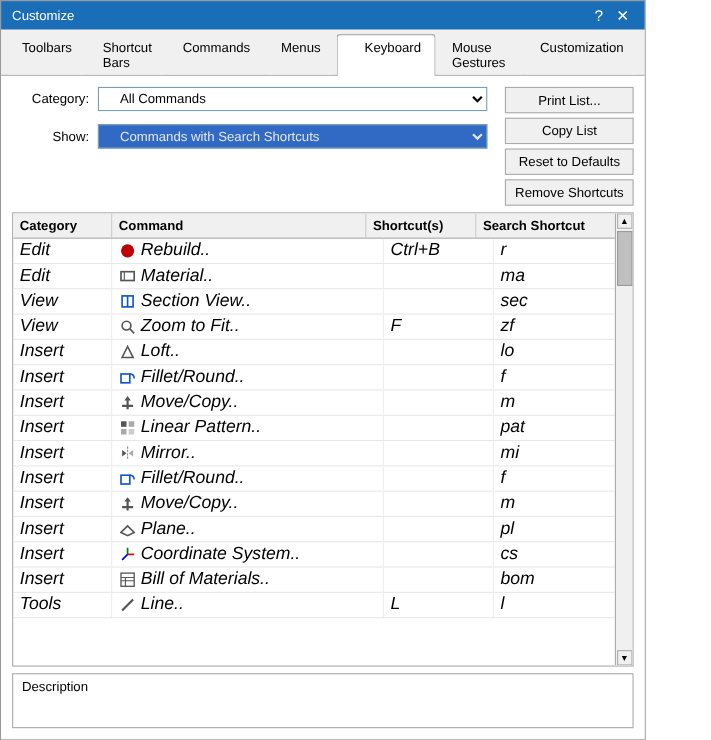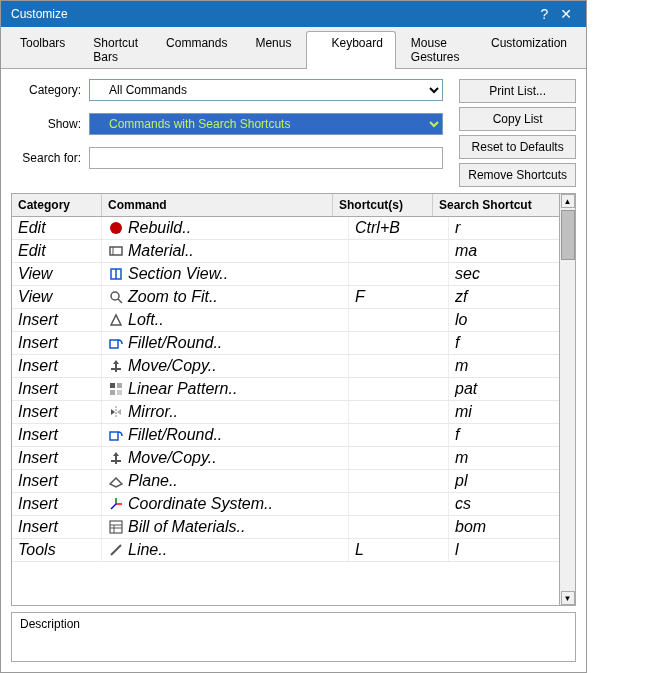--- a/index.html
+++ b/index.html
@@ -86,21 +86,21 @@
     .form-select {
       flex: 1;
       height: 22px;
       font-size: 12px;
       border: 1px solid #7a9eb5;
       background: #fff;
       padding: 0 15px;
     }
     .form-select.highlighted {
       background: #316ac5;
-      color: #bef264;
+      color: #e5e5e5;
     }
     .form-input {
       flex: 1;
       height: 22px;
       font-size: 12px;
       border: 1px solid #aaa;
       padding: 0 4px;
     }
     .buttons-right {
       display: flex;
@@ -243,24 +243,20 @@
           <select class="form-select">
             <option>All Commands</option>
           </select>
         </div>
         <div class="form-row">
           <label class="form-label">Show:</label>
           <select class="form-select highlighted">
             <option>Commands with Search Shortcuts</option>
           </select>
         </div>
-        <div class="form-row">
-          <label class="form-label">Search for:</label>
-          <input class="form-input" type="text" style="">
-        </div>
       </div>
       <div class="buttons-right">
         <button class="btn">Print List...</button>
         <button class="btn">Copy List</button>
         <button class="btn">Reset to Defaults</button>
         <button class="btn">Remove Shortcuts</button>
       </div>
     </div>
 
     <div class="table-container">

